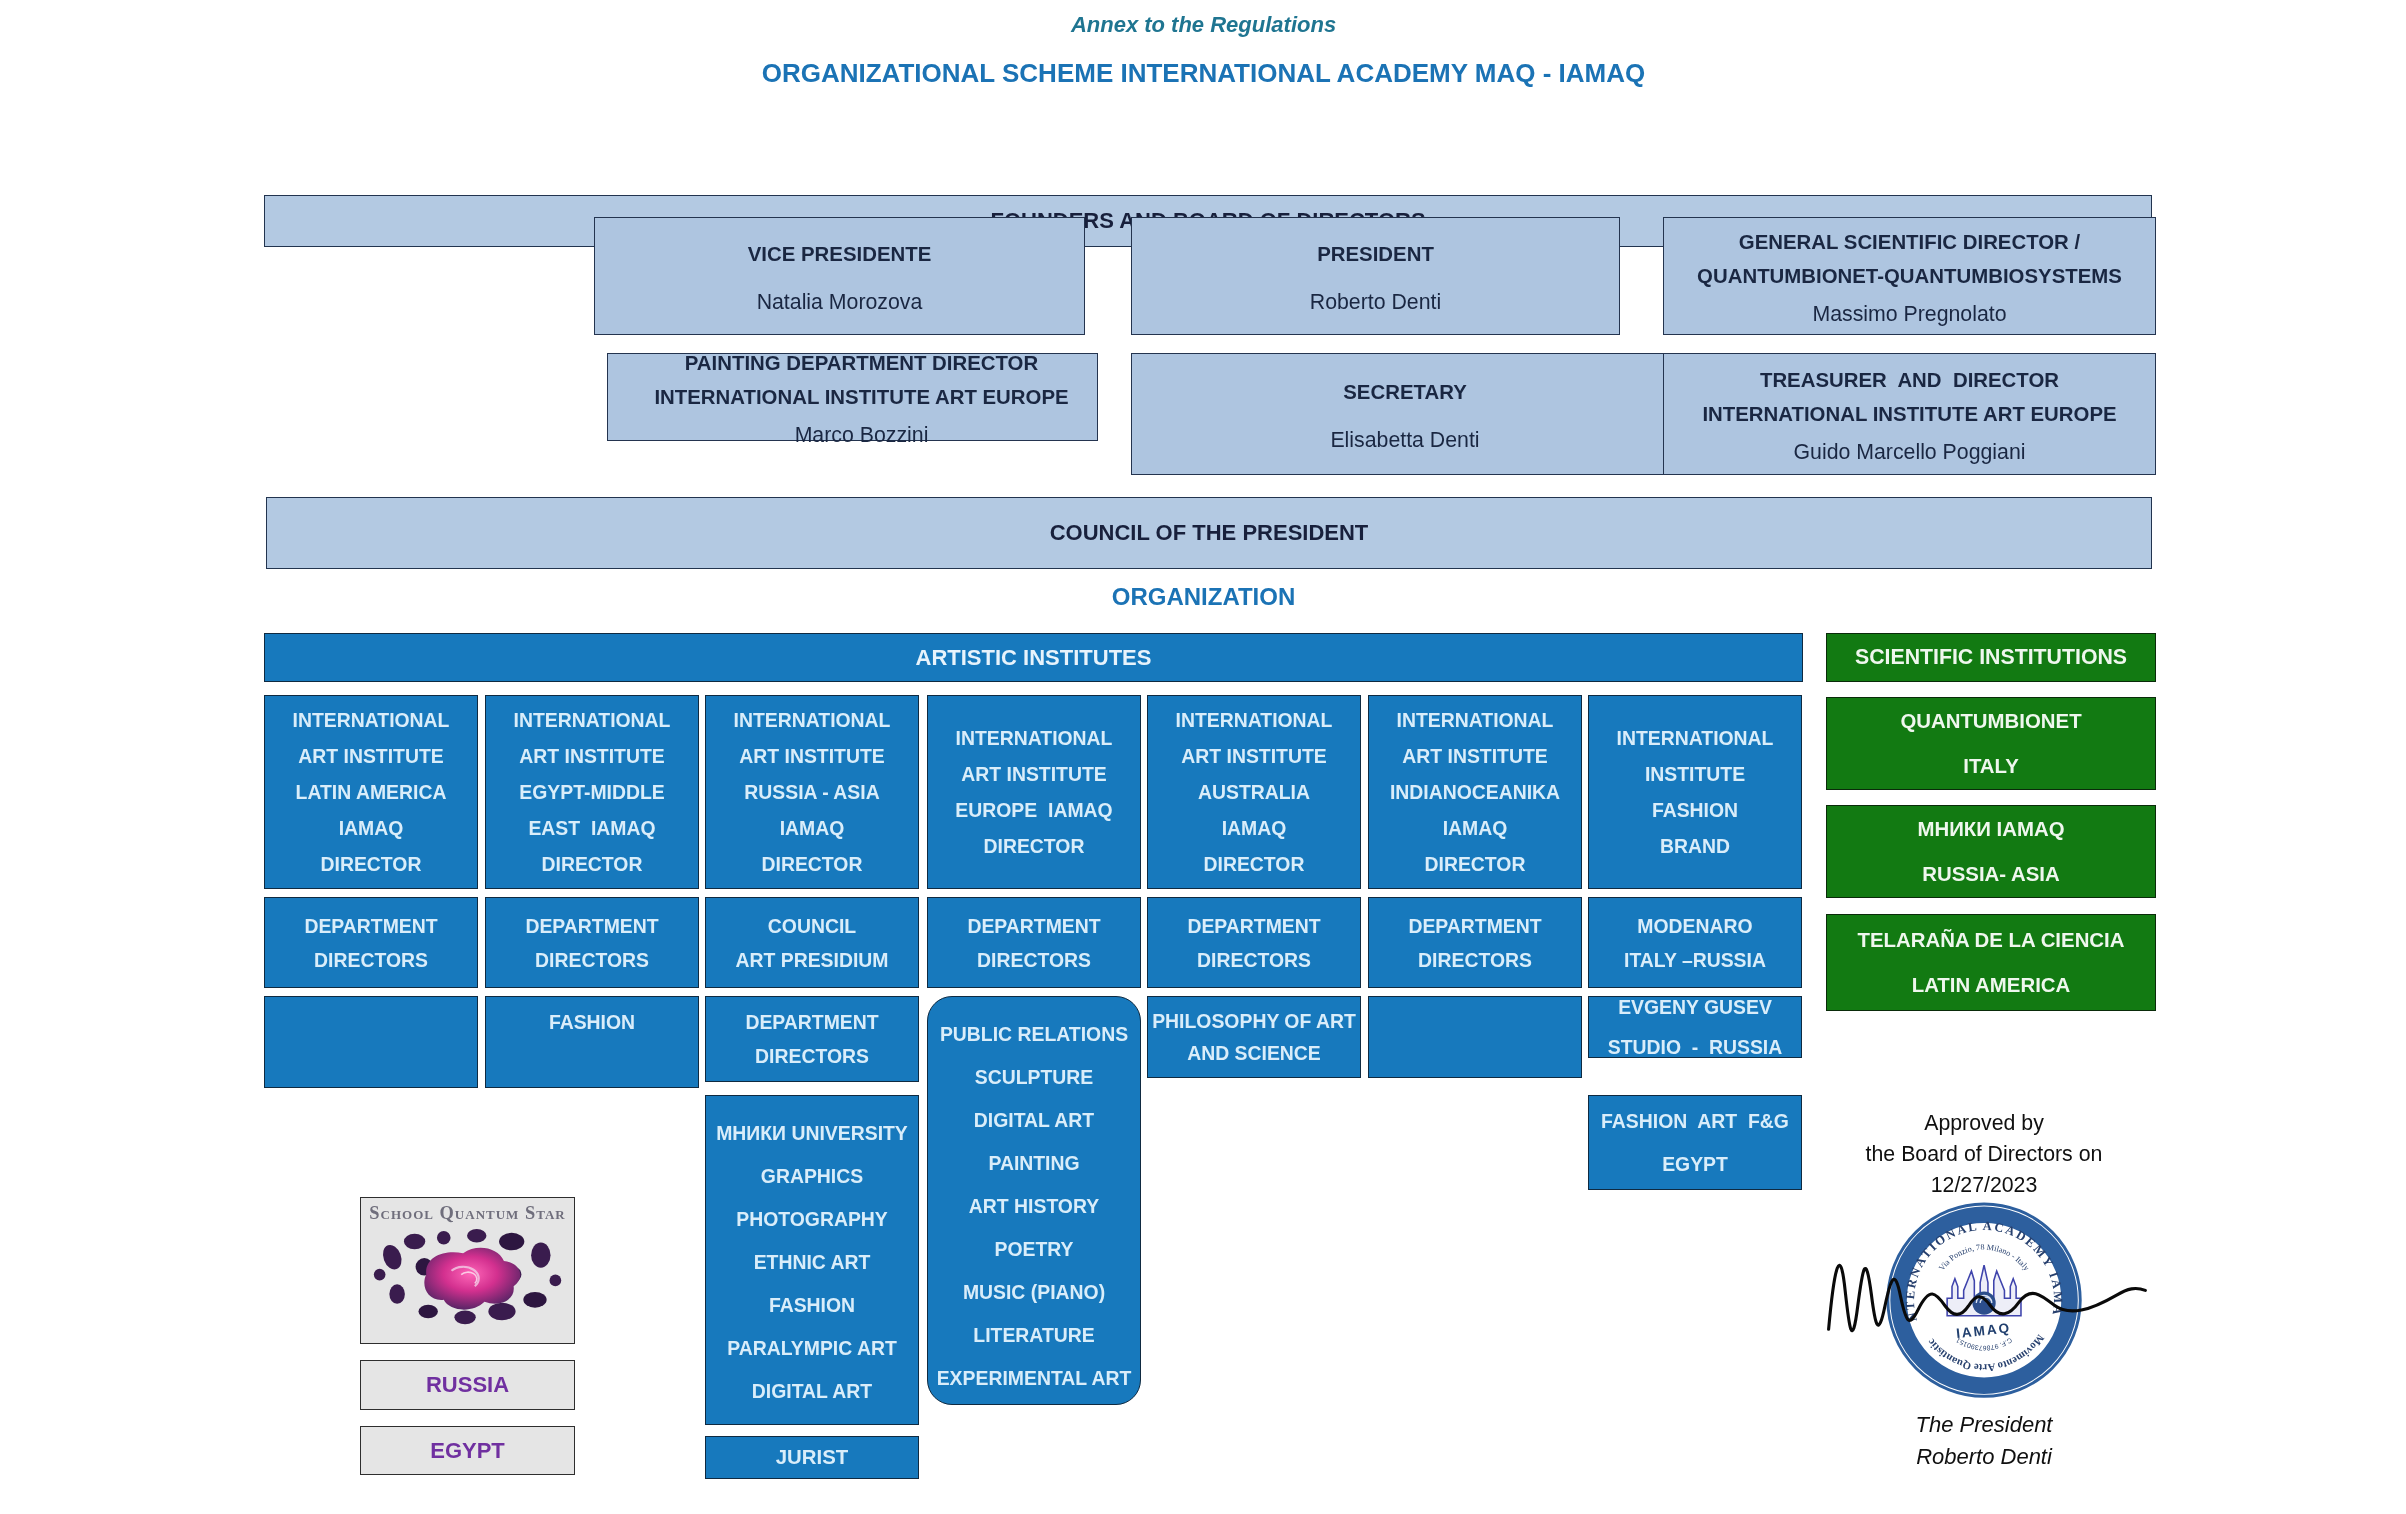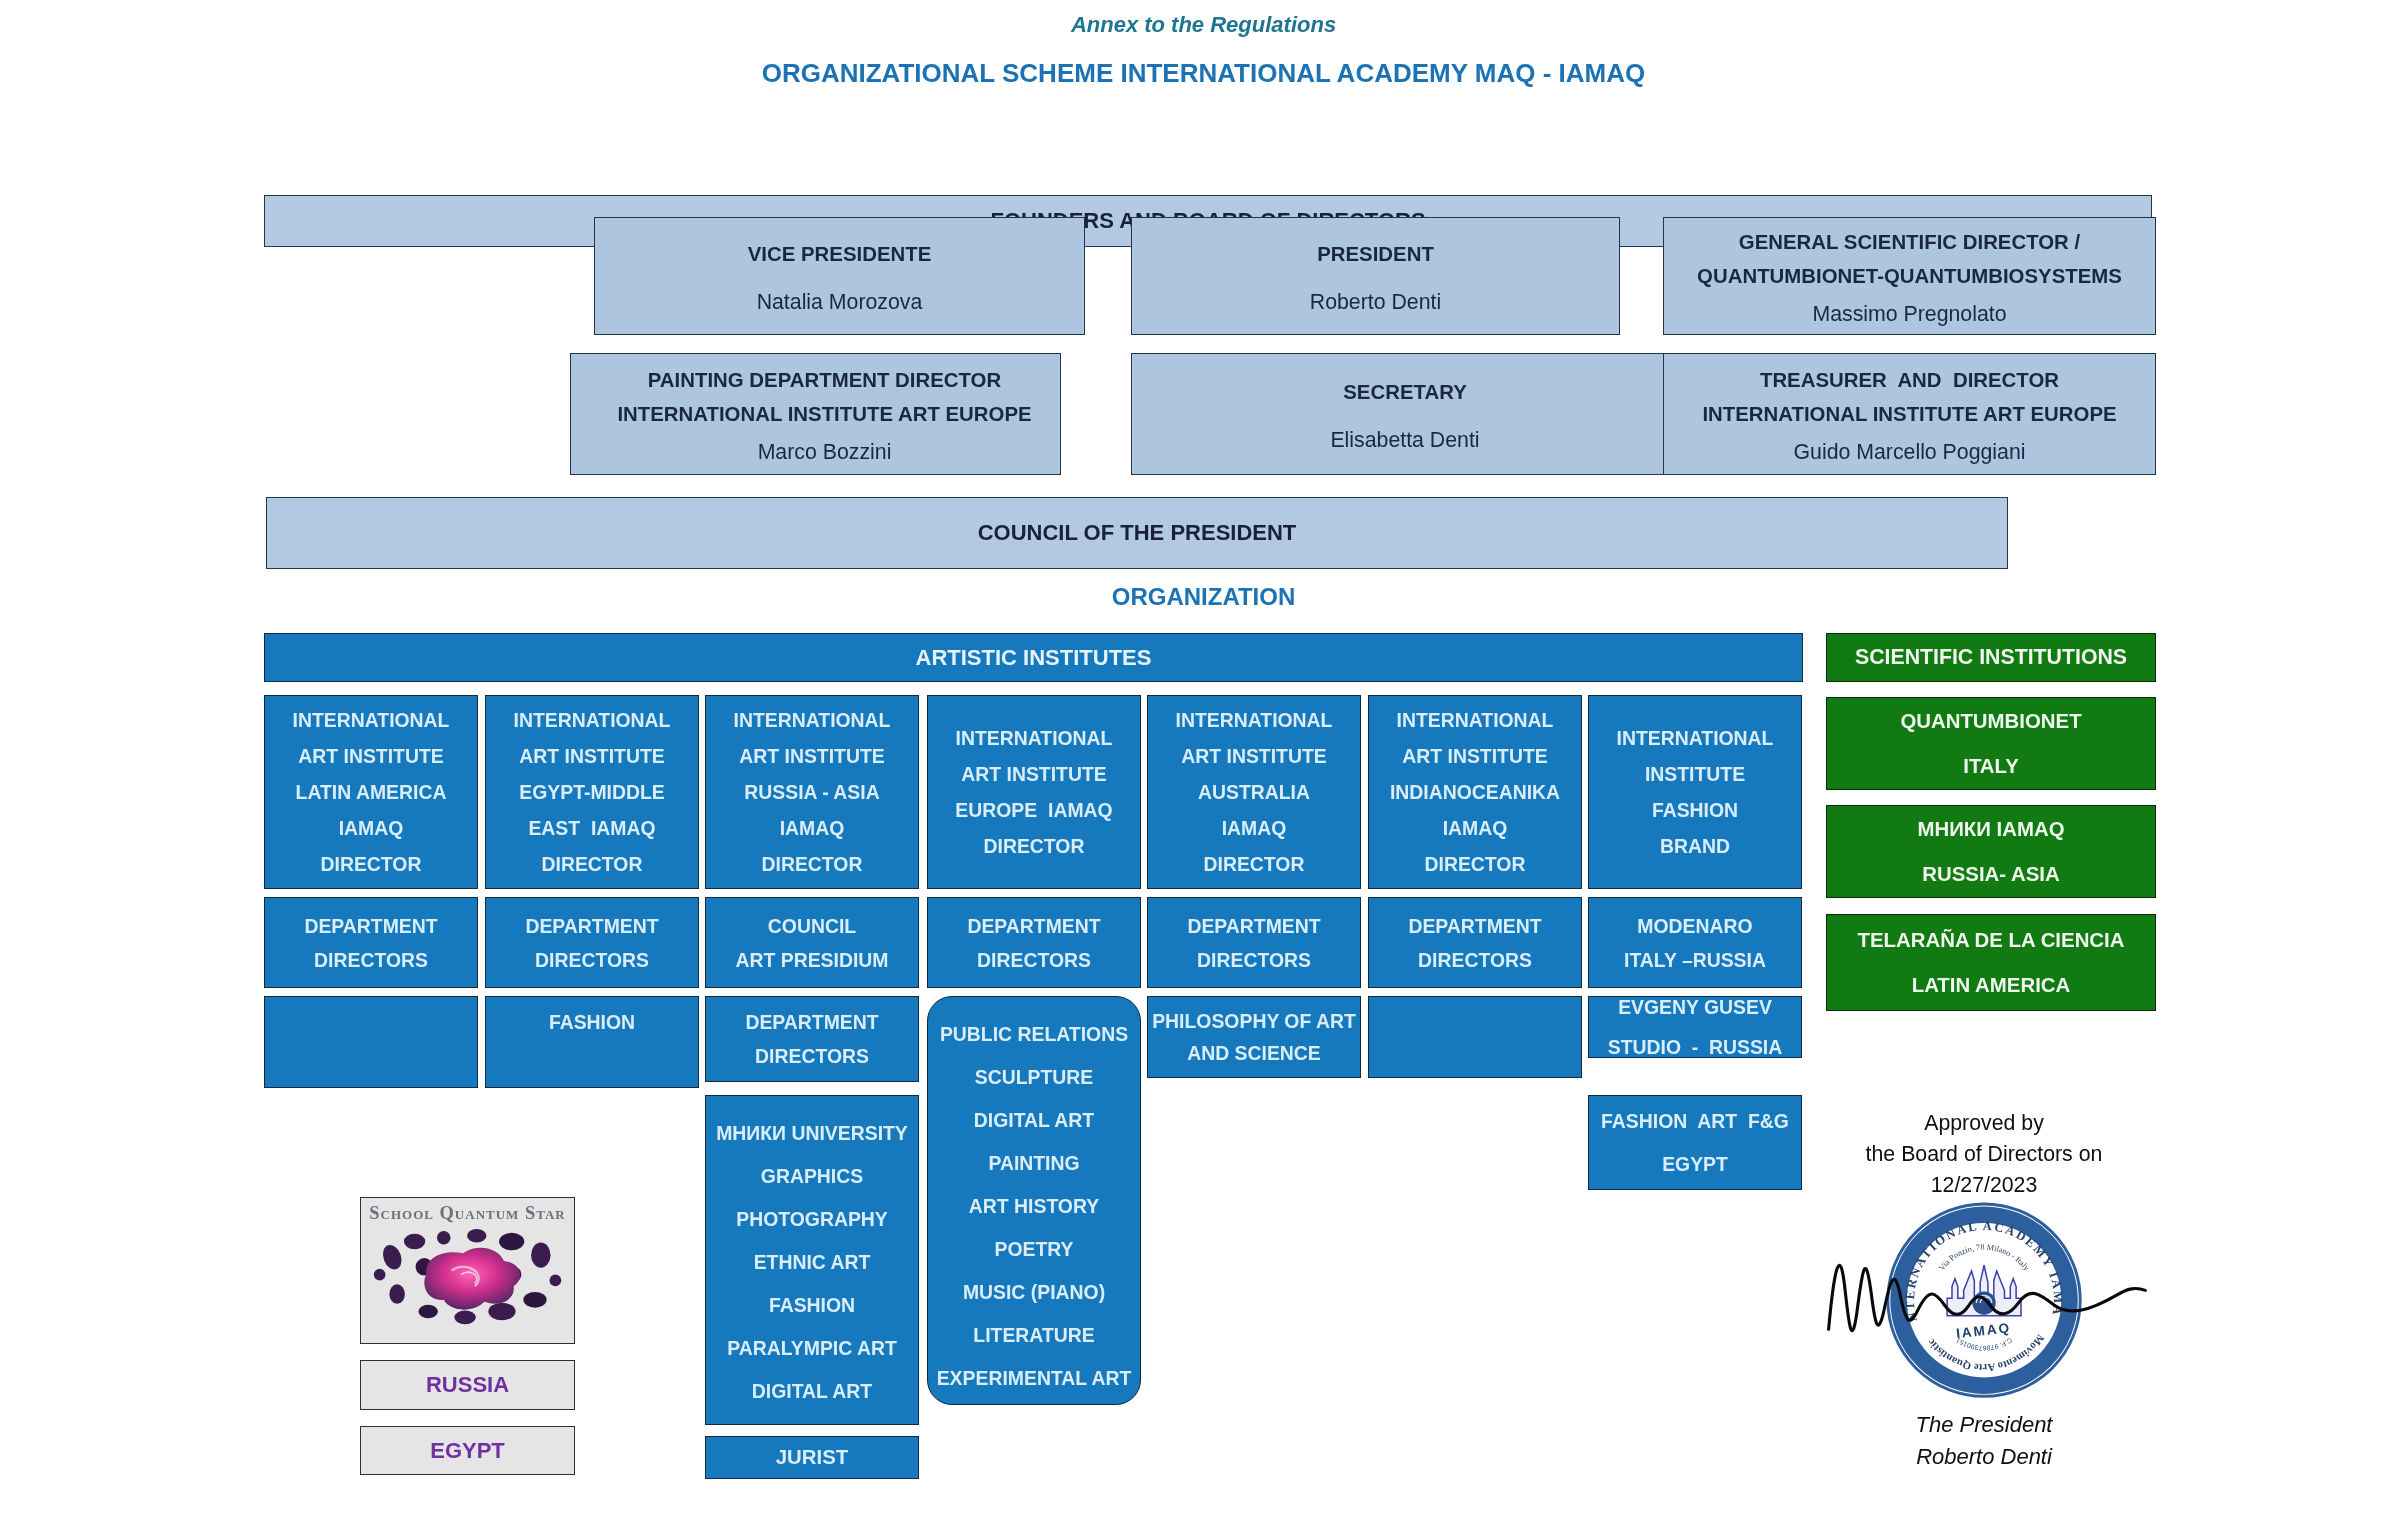--- a/index.html
+++ b/index.html
@@ -16,30 +16,30 @@
            font-size:22px; color:#1F7591; }
   .doc-title { top:58px; left:0; width:100%; text-align:center; font-weight:bold;
            font-size:26px; color:#1B73B5; }
   .org-heading { top:583px; left:0; width:100%; text-align:center; font-weight:bold;
            font-size:24px; color:#1B73B5; }
 
   
   .lightbar { background:#B3C9E2; border:1.9px solid #22344F; color:#18203C;
               font-weight:bold; font-size:22px; }
   .founders { left:264px; top:147px; width:1888px; height:52px;margin-top:48px; }
-  .council  { left:266px; top:497px; width:1742px; height:72px; }
+  .council  { left:266px; top:497px; width:1886px; height:72px; }
 
   .lightbox { background:#AEC5E0; border:1.9px solid #24344F; color:#1A2742; }
   .bt { font-weight:bold; font-size:20.4px; line-height:34px; }
   .bn { font-size:21.3px; margin-top:8.7px; }
   .gap-lg .bn { margin-top:19.4px; }
   .b1 { left:594px;  top:217px; width:491px; height:118px; }
   .b2 { left:1131px; top:217px; width:489px; height:118px; }
   .b3 { left:1663px; top:217px; width:493px; height:118px; }
-  .b4 { left:570px;  top:353px; width:491px; height:122px;padding-left:18px; }
+  .b4 { left:607px;  top:353px; width:491px; height:88px;padding-left:18px; }
   .b5 { left:1131px; top:353px; width:548px; height:122px; }
   .b6 { left:1663px; top:353px; width:493px; height:122px; }
 
   
   .artbar { left:264px; top:633px; width:1539px; height:49px; background:#1779BD;
             border:1.9px solid #0F2A41; color:#E7F3FC; font-weight:bold; font-size:22px; }
   .scibar { left:1826px; top:633px; width:330px; height:49px; background:#127A12;
             border:1.9px solid #0A2B0A; color:#EFF7EE; font-weight:bold; font-size:21.3px; }
 
   

